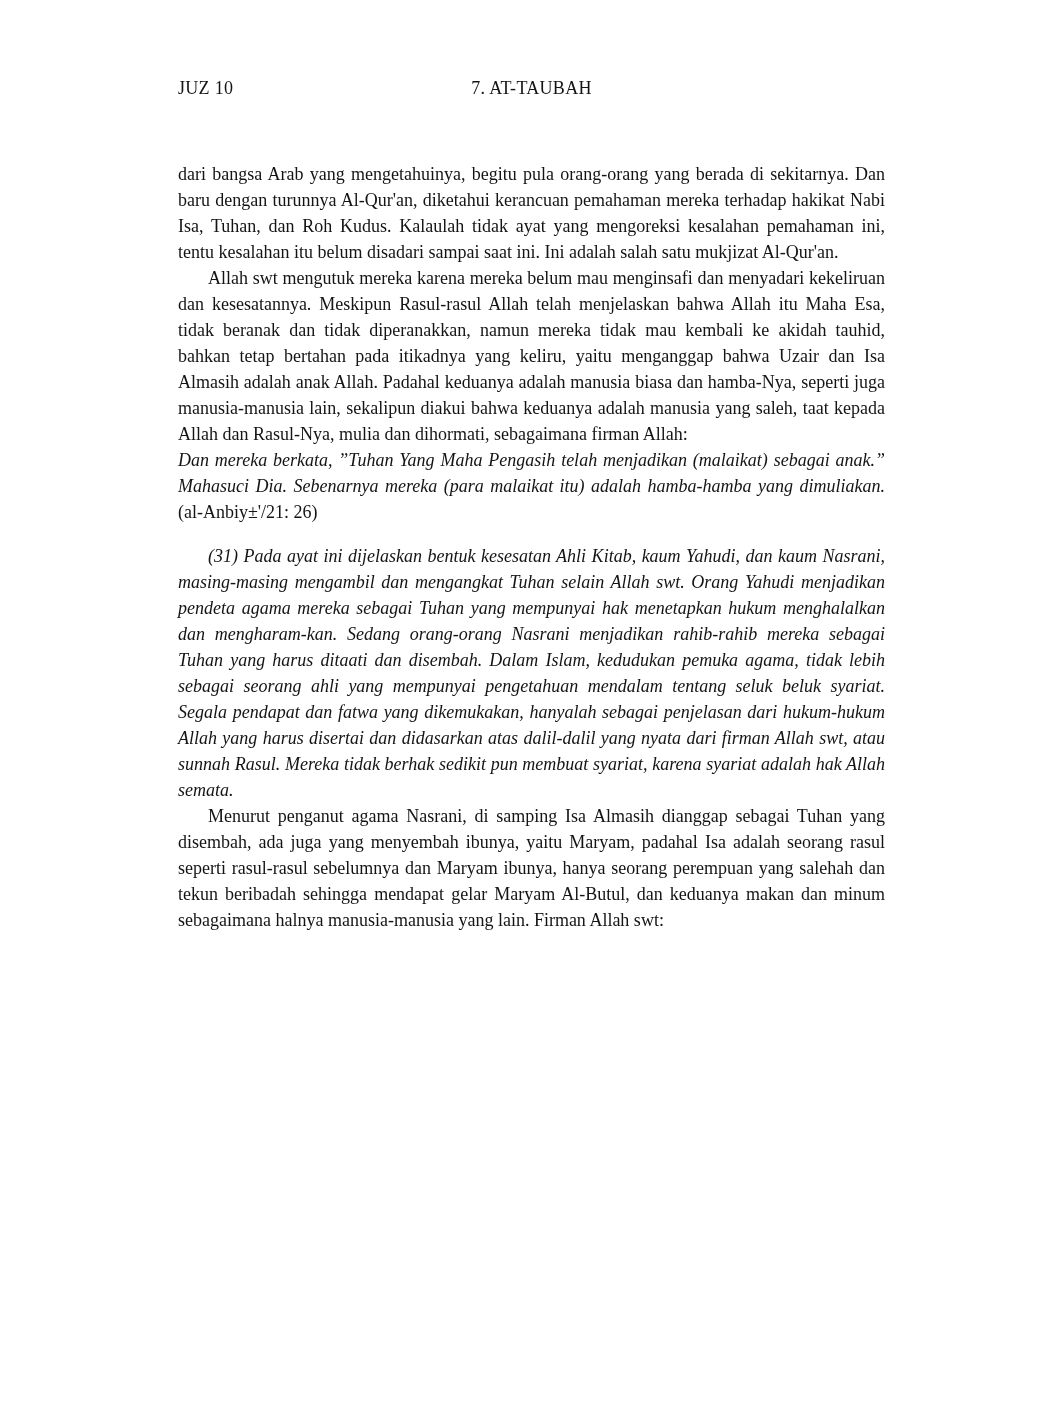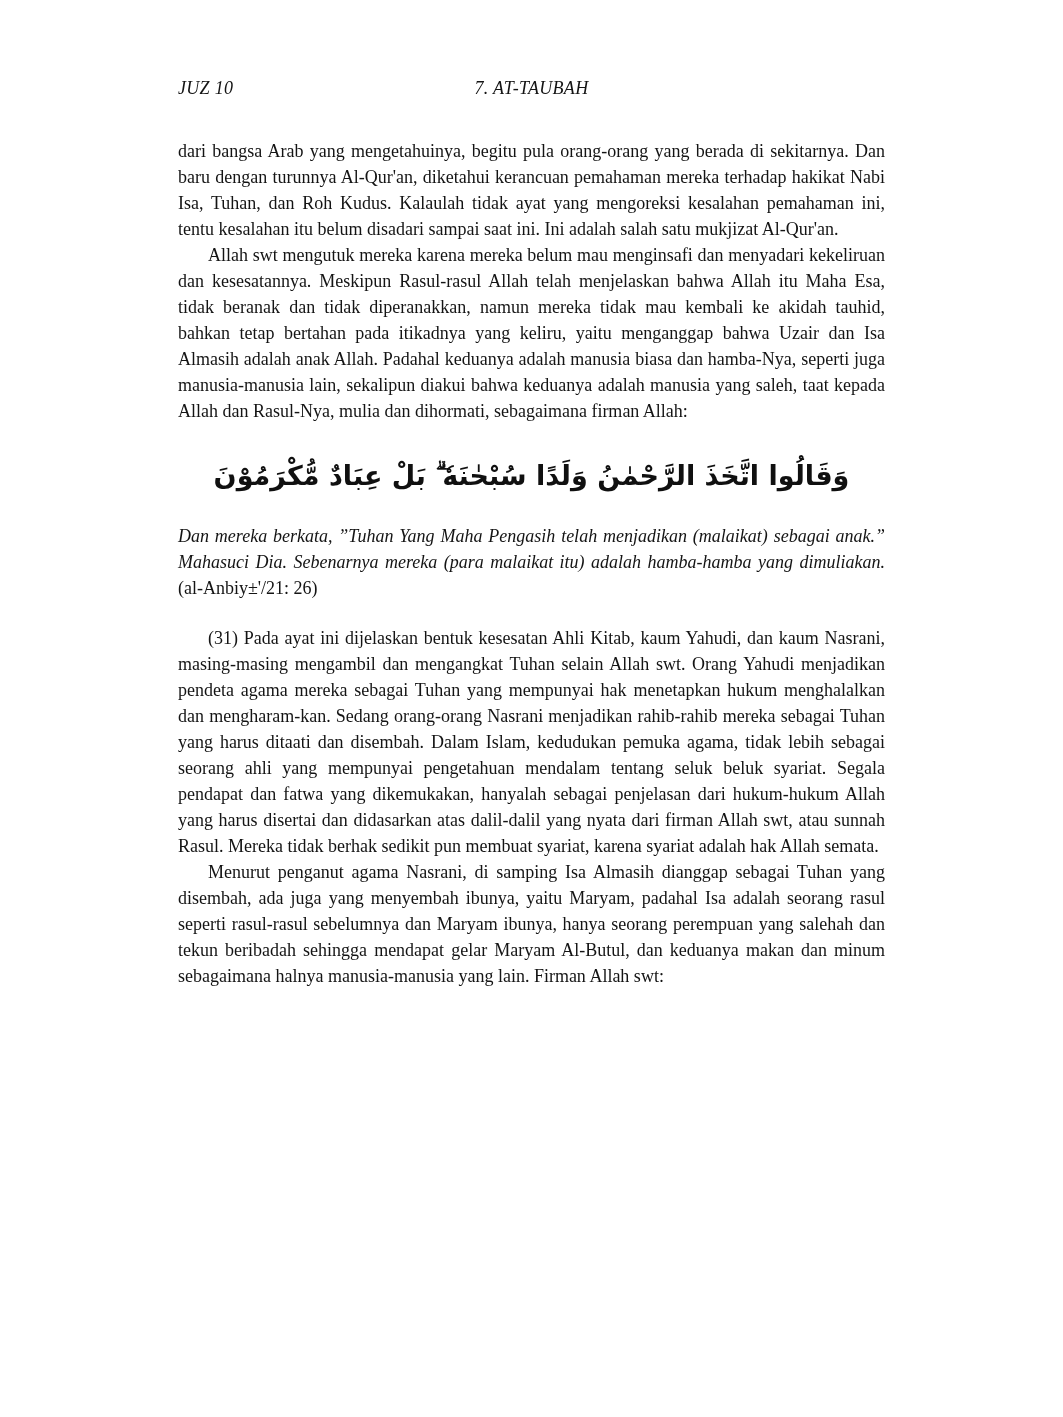--- a/index.html
+++ b/index.html
@@ -15,22 +15,21 @@
     padding: 78px 178px 40px 178px;
     overflow: hidden;
   }
 
   .page-header {
     display: grid;
     grid-template-columns: 1fr auto 1fr;
     align-items: baseline;
     font-size: 18px;
     letter-spacing: 0.3px;
-    margin-bottom: 39px;
-    font-style: italic;
+    margin-bottom: 62px;
   }
   .page-header .hdr-left  { text-align: left; }
   .page-header .hdr-center{ text-align: center; }
   .page-header .hdr-right { text-align: right; }
 
   .page-body {
     font-size: 18px;
     line-height: 26px;
     text-align: justify;
   }
@@ -45,39 +44,38 @@
     font-size: 27px;
     font-weight: 700;
     line-height: 1.6;
     margin: 30px 0 26px 0;
     color: #101010;
   }
 
   .translation em { font-style: italic; }
   .translation .ref { font-style: normal; }
 
-  .gap-before { margin-top: 24px; }
+  .gap-before { margin-top: 18px; font-style: italic; }
 </style>
 </head>
 <body>
 
 <div class="page">
 
   <header class="page-header">
     <span class="hdr-left">JUZ 10</span>
     <span class="hdr-center">7. AT-TAUBAH</span>
   </header>
 
   <main class="page-body">
 
     <p class="para">dari bangsa Arab yang mengetahuinya, begitu pula orang-orang yang berada di sekitarnya. Dan baru dengan turunnya Al-Qur'an, diketahui kerancuan pemahaman mereka terhadap hakikat Nabi Isa, Tuhan, dan Roh Kudus. Kalaulah tidak ayat yang mengoreksi kesalahan pemahaman ini, tentu kesalahan itu belum disadari sampai saat ini. Ini adalah salah satu mukjizat Al-Qur'an.</p>
 
     <p class="para indent">Allah swt mengutuk mereka karena mereka belum mau menginsafi dan menyadari kekeliruan dan kesesatannya. Meskipun Rasul-rasul Allah telah menjelaskan bahwa Allah itu Maha Esa, tidak beranak dan tidak diperanakkan, namun mereka tidak mau kembali ke akidah tauhid, bahkan tetap bertahan pada itikadnya yang keliru, yaitu menganggap bahwa Uzair dan Isa Almasih adalah anak Allah. Padahal keduanya adalah manusia biasa dan hamba-Nya, seperti juga manusia-manusia lain, sekalipun diakui bahwa keduanya adalah manusia yang saleh, taat kepada Allah dan Rasul-Nya, mulia dan dihormati, sebagaimana firman Allah:</p>
 
-    <div class="arabic-verse" dir="rtl">وَقَالُوا اتَّخَذَ الرَّحْمٰنُ وَلَدًا سُبْحٰنَهٗ ۗ بَلْ عِبَادٌ مُّكْرَمُوْنَ</div>
 
     <p class="para translation">
       <em>Dan mereka berkata, ”Tuhan Yang Maha Pengasih telah menjadikan (malaikat) sebagai anak.” Mahasuci Dia. Sebenarnya mereka (para malaikat itu) adalah hamba-hamba yang dimuliakan.</em>
       <span class="ref">(al-Anbiy±'/21: 26)</span>
     </p>
 
     <p class="para indent gap-before">(31)  Pada ayat ini dijelaskan bentuk kesesatan Ahli Kitab, kaum Yahudi, dan kaum Nasrani, masing-masing mengambil dan mengangkat Tuhan selain Allah swt. Orang Yahudi menjadikan pendeta agama mereka sebagai Tuhan yang mempunyai hak menetapkan hukum menghalalkan dan mengharam-kan. Sedang orang-orang Nasrani menjadikan rahib-rahib mereka sebagai Tuhan yang harus ditaati dan disembah. Dalam Islam, kedudukan pemuka agama, tidak lebih sebagai seorang ahli yang mempunyai pengetahuan mendalam tentang seluk beluk syariat. Segala pendapat dan fatwa yang dikemukakan, hanyalah sebagai penjelasan dari hukum-hukum Allah yang harus disertai dan didasarkan atas dalil-dalil yang nyata dari firman Allah swt, atau sunnah Rasul. Mereka tidak berhak sedikit pun membuat syariat, karena syariat adalah hak Allah semata.</p>
 
     <p class="para indent">Menurut penganut agama Nasrani, di samping Isa Almasih dianggap sebagai Tuhan yang disembah, ada juga yang menyembah ibunya, yaitu Maryam, padahal Isa adalah seorang rasul seperti rasul-rasul sebelumnya dan Maryam ibunya, hanya seorang perempuan yang salehah dan tekun beribadah sehingga mendapat gelar Maryam Al-Butul, dan keduanya makan dan minum sebagaimana halnya manusia-manusia yang lain. Firman Allah swt:</p>
 

